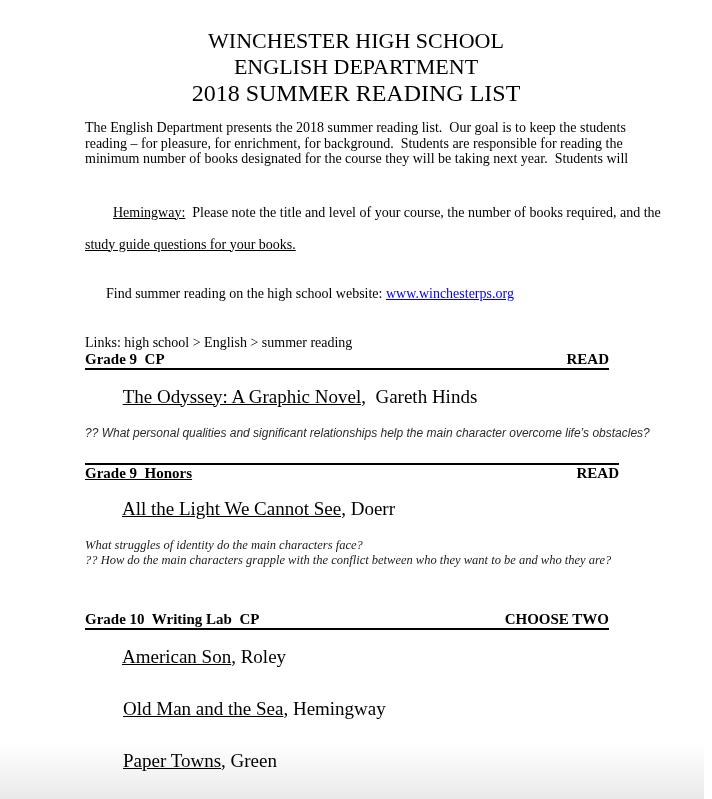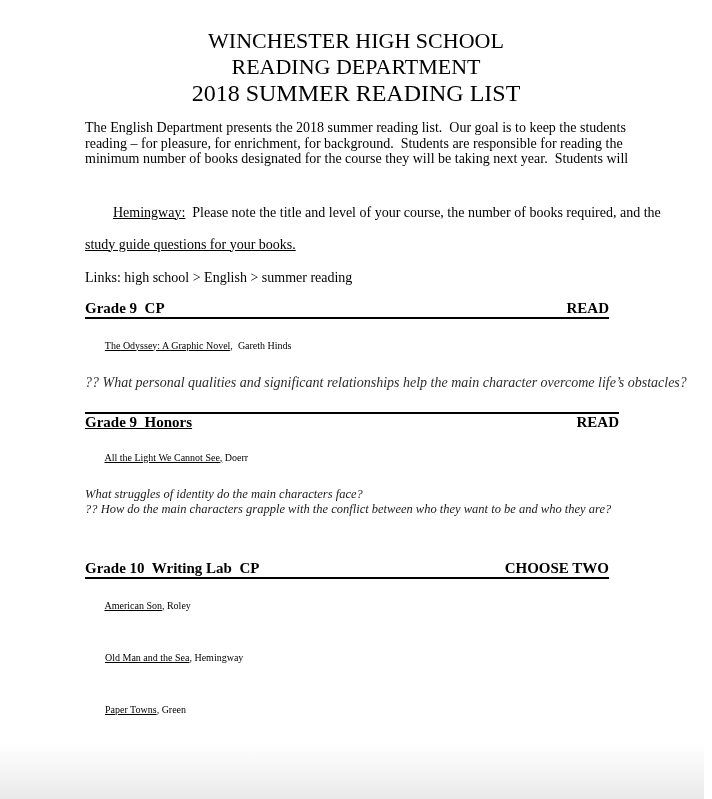--- a/index.html
+++ b/index.html
@@ -22,73 +22,76 @@
   .title-block { text-align: center; width: 712px; margin-bottom: 14px; }
   .title-line { font-size: 22px; line-height: 26px; white-space: pre; }
   .title-line.big { font-size: 24px; }
 
   
   .para { margin-bottom: 22px; }
   .body-line { font-size: 14px; line-height: 15.5px; white-space: pre; }
   .u { text-decoration: underline; }
 
   .website-line { margin-bottom: 17px; font-size: 14px; line-height: 16px; white-space: pre; }
-  .links-line { margin-bottom: 14px; font-size: 14px; line-height: 16px; white-space: pre; }
+  .links-line { font-size: 14px; line-height: 16px; white-space: pre; }
   a.site-link { text-decoration: underline; cursor: pointer; }
 
   
   .section { margin-bottom: 22px; }
   .section.gap-b43 { margin-bottom: 43px; }
   .section.gap-b44 { margin-bottom: 44px; }
 
   .head-row {
     display: flex; justify-content: space-between; align-items: baseline;
     font-weight: bold; font-size: 15px; line-height: 17px; white-space: pre;
   }
   .head-row.rule-under { border-bottom: 2px solid #000; }
   .head-row.rule-over  { border-top: 2px solid #000; width: 534px; }
   .head-row.rule-over .sec-title { text-decoration: underline; }
 
-  .book-line { font-size: 10px; line-height: 17px; white-space: pre; margin-top: 1px; }
+  .book-line { font-size: 19px; line-height: 17px; white-space: pre; margin-top: 1px; }
   .book-line:first-of-type { margin-top: 2px; }
   .book-title { text-decoration: underline; }
 
   .questions { margin-top: 4px; }
   .q-line {
     font-style: italic; font-size: 12.5px; line-height: 15px; white-space: pre;
     color: #1a1a1a;
   }
-  .q-line.q-sans { font-family: Liberation Serif, serif; font-size: 14px; color: #2b2b2b; }
+  .q-line.q-sans { font-family: Liberation Sans, sans-serif; font-size: 12px; color: #2b2b2b; }
 </style>
 </head>
 <body>
 
 <div class="page">
 
   <div class="title-block">
     <div class="title-line">WINCHESTER HIGH SCHOOL</div>
-    <div class="title-line">READING DEPARTMENT</div>
+    <div class="title-line">ENGLISH DEPARTMENT</div>
     <div class="title-line big">2018 SUMMER READING LIST</div>
   </div>
 
   <div class="content">
 
     <div class="para">
       <div class="body-line">The English Department presents the 2018 summer reading list.  Our goal is to keep the students</div>
       <div class="body-line">reading – for pleasure, for enrichment, for background.  Students are responsible for reading the</div>
       <div class="body-line">minimum number of books designated for the course they will be taking next year.  Students will</div>
     </div>
 
     <div class="para" style="margin-bottom:17px;">
       <div class="body-line" style="line-height:16px;">
         <span class="u">Hemingway:</span><span>  Please note the title and level of your course, the number of books required, and the</span>
       </div>
       <div class="body-line" style="line-height:16px;text-decoration:underline;">study guide questions for your books.</div>
     </div>
 
+    <div class="website-line">
+      <span>Find summer reading on the high school website: </span><a class="site-link" style="color:#0000EE;">www.winchesterps.org</a>
+    </div>
 
     <div class="links-line">Links: high school &gt; English &gt; summer reading</div>
 
     <div class="section">
       <div class="head-row rule-under">
         <span class="sec-title">Grade 9  CP</span>
         <span class="sec-req">READ</span>
       </div>
       <div class="book-line">
         <span class="book-title">The Odyssey: A Graphic Novel,</span><span>  Gareth Hinds</span>

